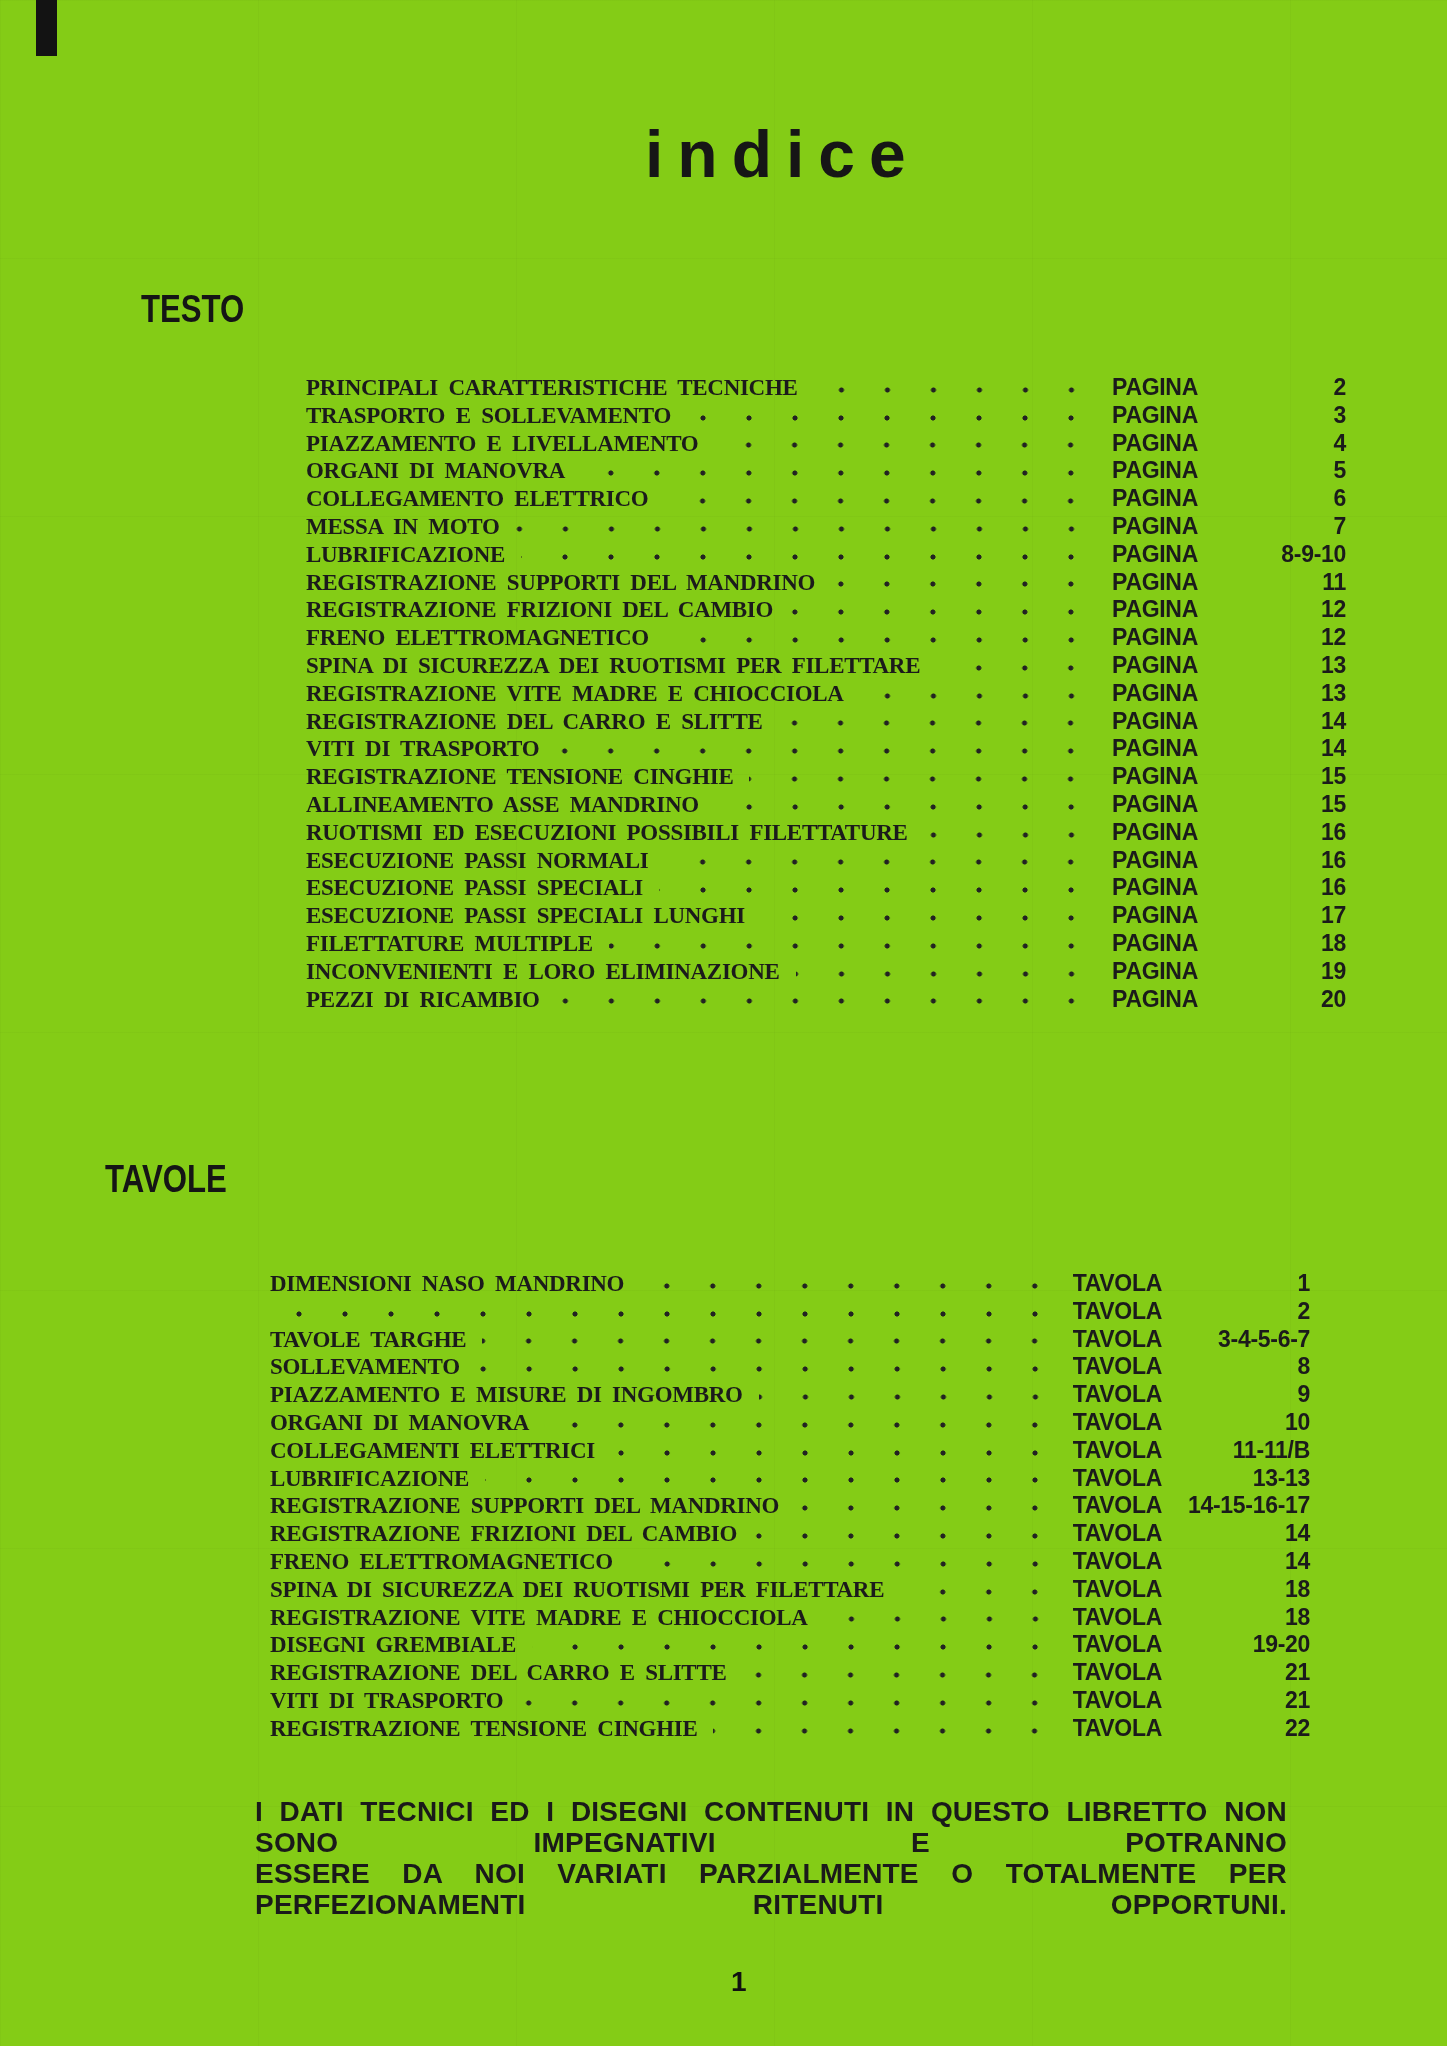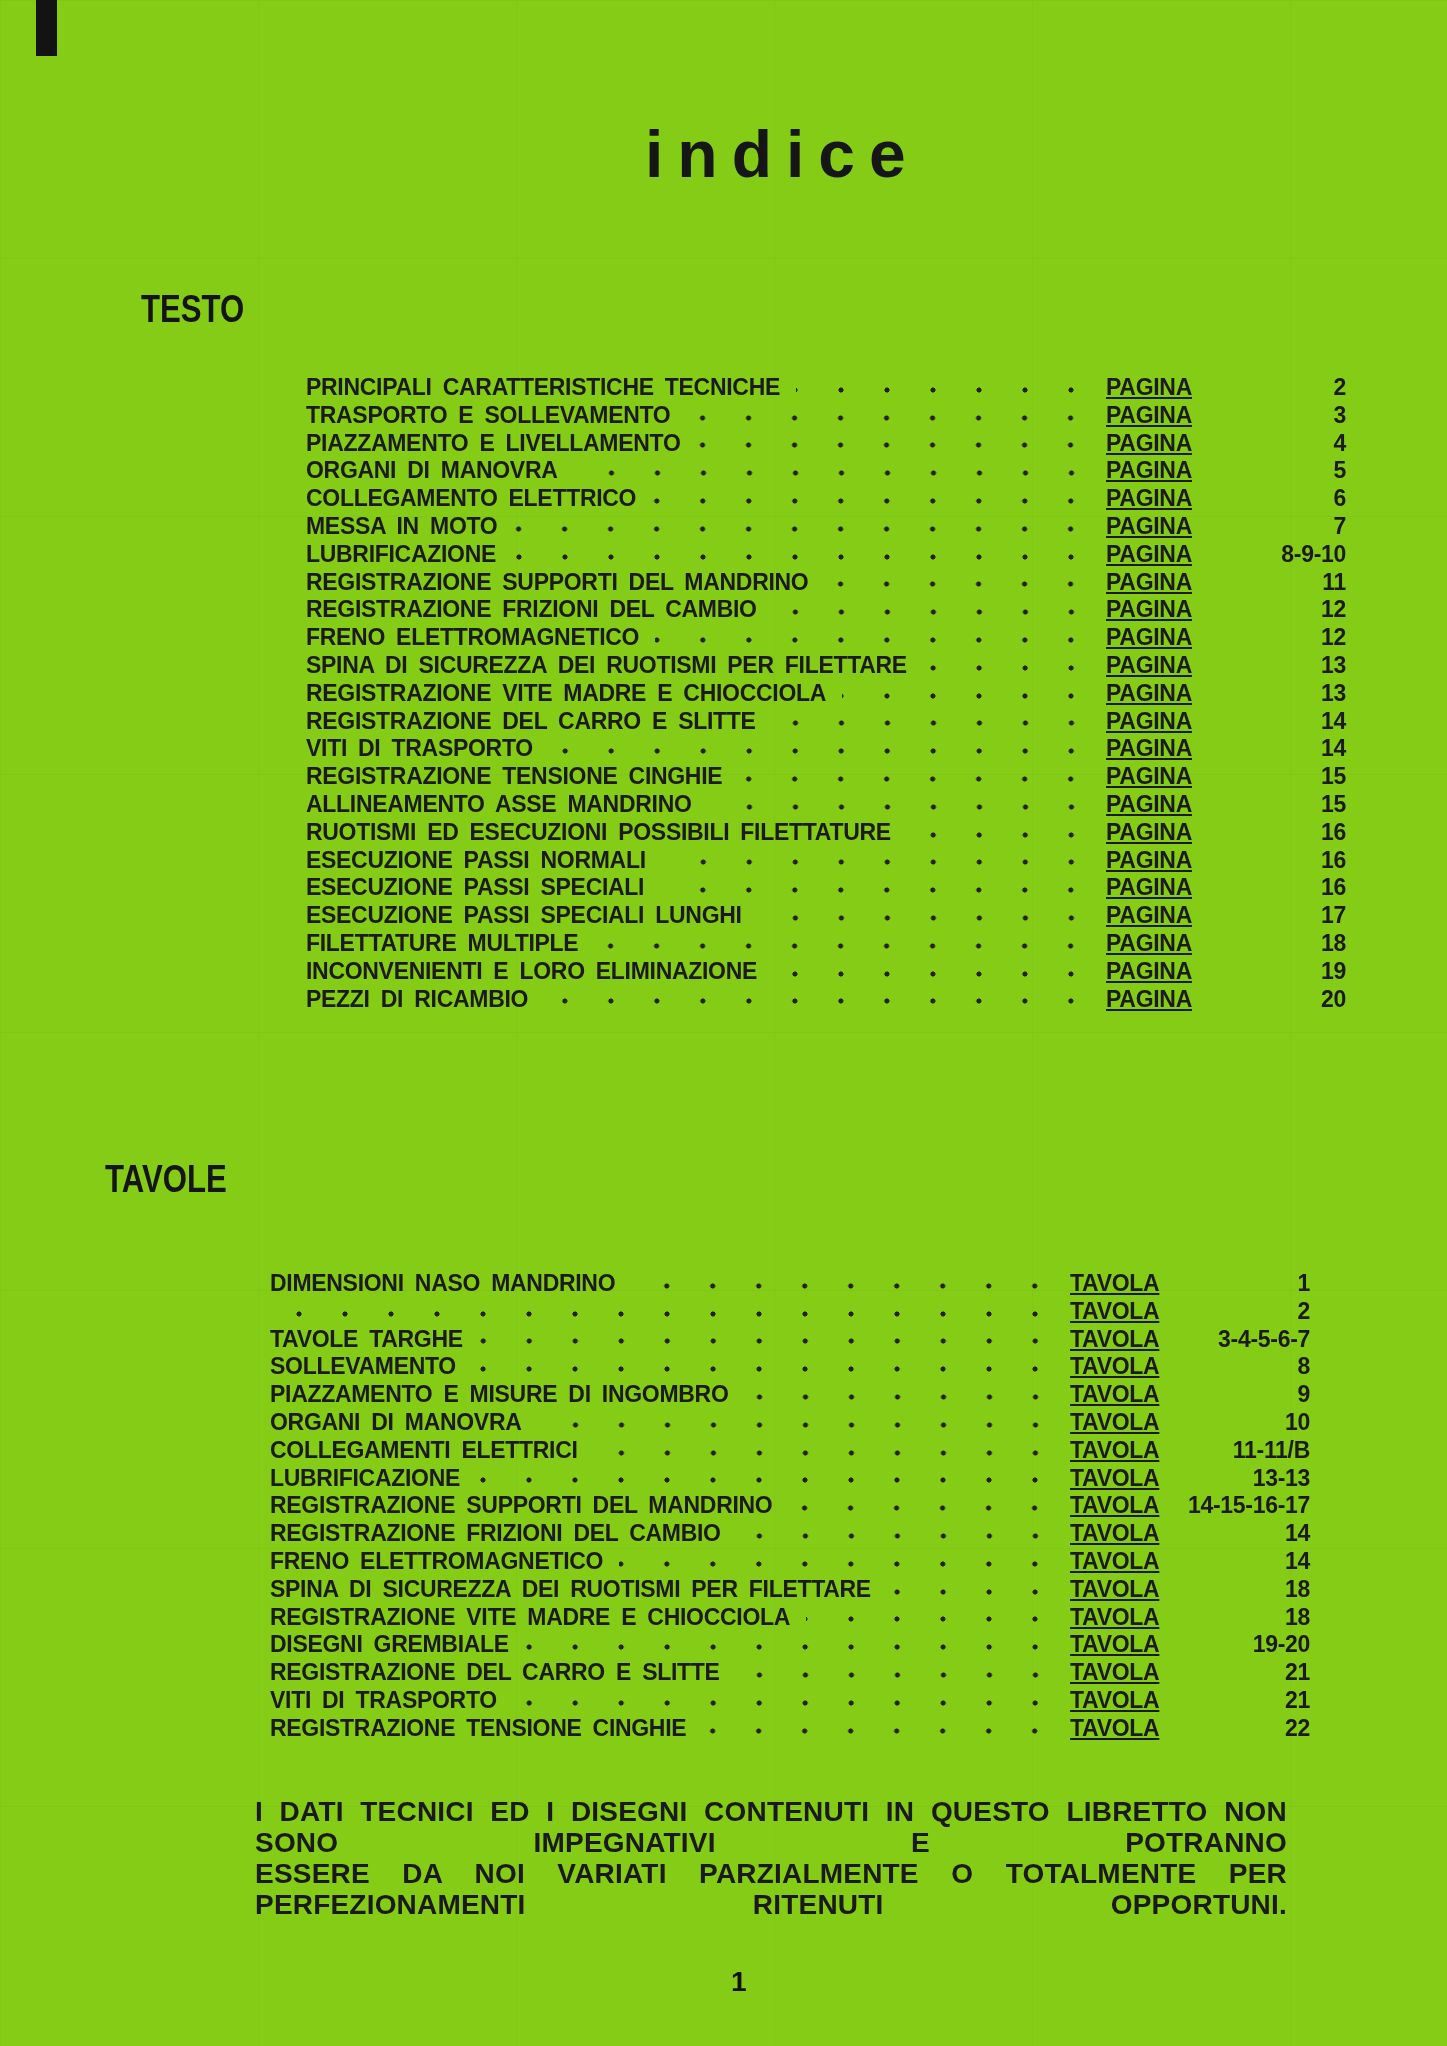--- a/index.html
+++ b/index.html
@@ -59,33 +59,33 @@
   .toc-row {
     display: flex;
     align-items: baseline;
     height: 27.8px;
     font-size: 23px;
     font-weight: bold;
     letter-spacing: -0.3px;
     line-height: 27.8px;
     white-space: nowrap;
   }
-  .entry-title { word-spacing: 5px; flex: 0 0 auto; }
+  .entry-title { word-spacing: 5px; flex: 0 0 auto; font-family: Liberation Serif, serif; }
   .dot-leader {
     flex: 1 1 auto;
     align-self: stretch;
     margin-left: 16px;
     margin-right: 10px;
     min-width: 20px;
     background-image: radial-gradient(circle, #222 2.2px, rgba(0,0,0,0) 2.9px);
     background-size: 46px 10px;
     background-repeat: repeat-x;
     background-position: right 2px bottom 7px;
   }
-  .col-label { flex: 0 0 92px; text-align: left; text-decoration: underline; }
+  .col-label { flex: 0 0 92px; text-align: right; }
   .col-value { flex: 0 0 148px; text-align: right; }
   .doc-footer {
     position: absolute;
     left: 255px; top: 1796px;
     width: 1032px;
     font-size: 28px;
     font-weight: bold;
     line-height: 31px;
     letter-spacing: 0.2px;
     color: #1a1a1a;

